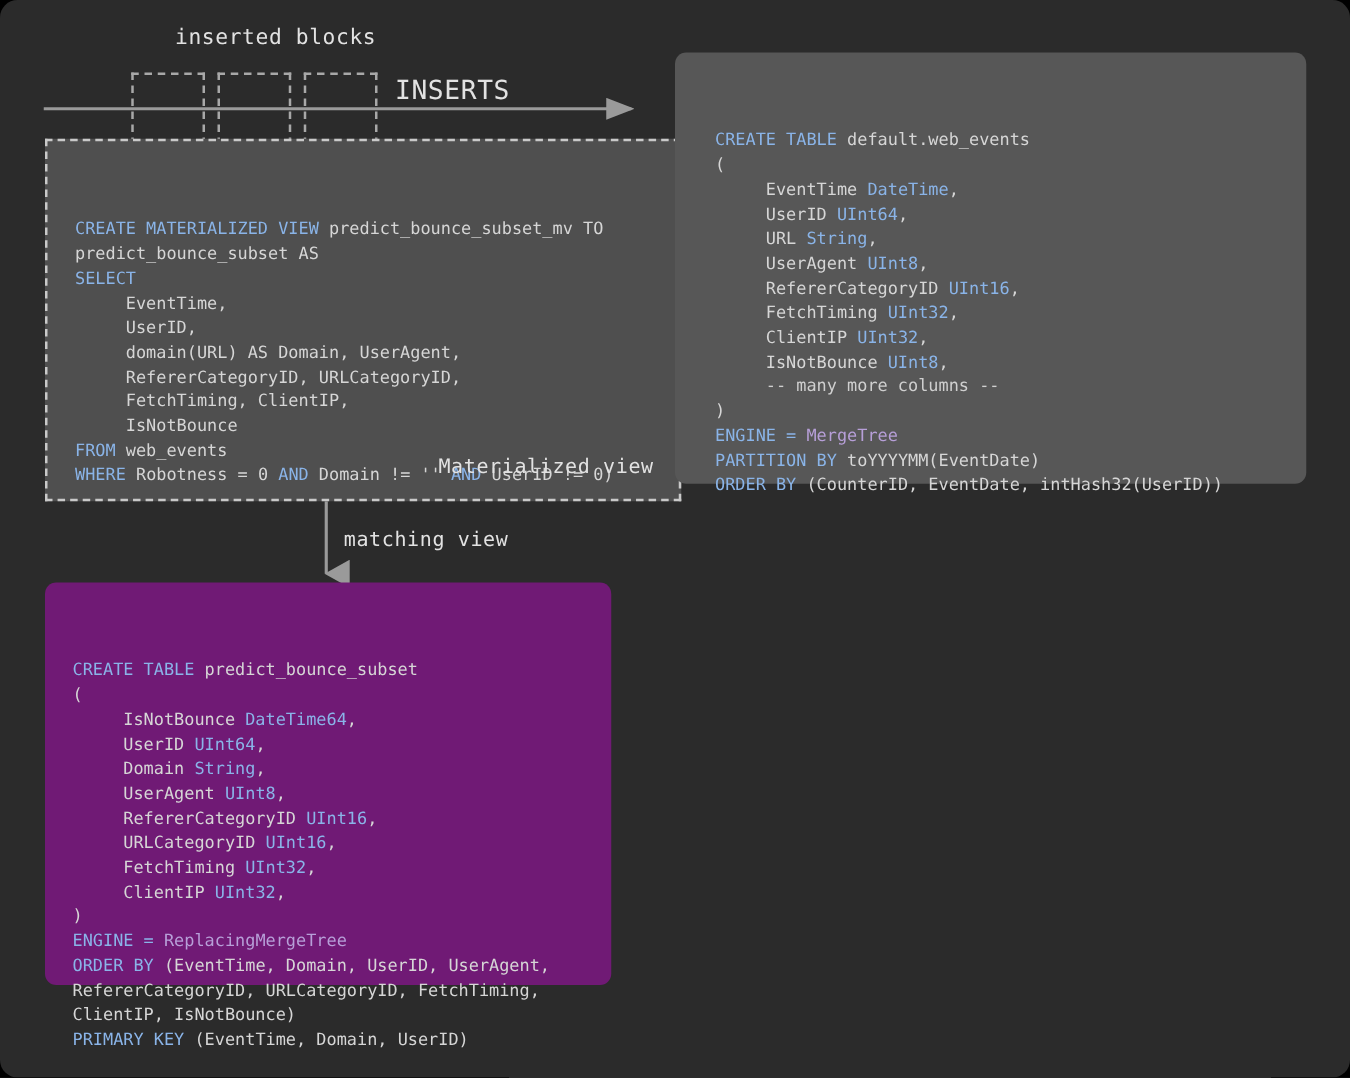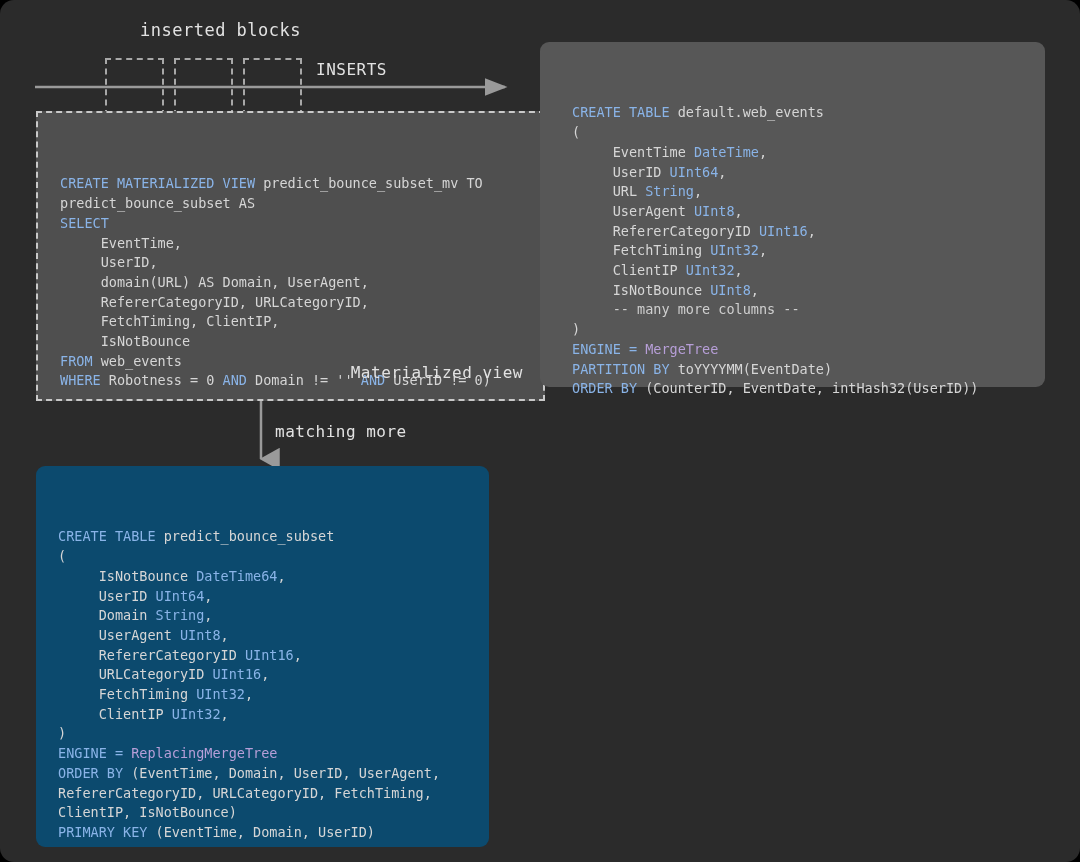--- a/index.html
+++ b/index.html
@@ -33,21 +33,21 @@
     font-family: "DejaVu Sans Mono", monospace;
     white-space: pre;
   }
   #inserted-blocks-label {
     left: 140px; top: 20px;
     font-size: 17px;
     letter-spacing: 0.5px;
   }
   #inserts-label {
     left: 316px; top: 60px;
-    font-size: 16px;
+    font-size: 21px;
     letter-spacing: 0.5px;
   }
   #matching-rows-label {
     left: 275px; top: 422px;
     font-size: 16px;
     letter-spacing: 0.5px;
   }
   #mv-caption {
     position: absolute;
     right: 20px; bottom: 16px;
@@ -91,22 +91,22 @@
   }
   #web-events-panel {
     left: 540px; top: 42px;
     width: 505px; height: 345px;
     background: #575757;
     border-radius: 9px;
     padding: 22px 18px 14px 32px;
   }
   #subset-panel {
     left: 36px; top: 466px;
-    width: 453px; height: 381px;
-    background: #0c4a6e;
+    width: 453px; height: 322px;
+    background: #701a75;
     border-radius: 9px;
     padding: 22px 18px 14px 22px;
   }
   .code-line { display: block; min-height: 19.7px; }
 </style>
 </head>
 <body>
 
 <div id="canvas">
 
@@ -132,21 +132,21 @@
 
   <svg style="position:absolute;left:0;top:395;width:1080px;height:80px" viewBox="0 0 1080 80">
     <line x1="261" y1="6" x2="261" y2="64" stroke="#9a9a9a" stroke-width="2.5" marker-end="url(#arrowhead-down2)"></line>
     <defs>
       <marker id="arrowhead-down2" markerWidth="9" markerHeight="8" refX="4.5" refY="7.5" orient="auto">
         <polygon points="0 0, 9 0, 4.5 8" fill="#9a9a9a"></polygon>
       </marker>
     </defs>
   </svg>
 
-  <div class="label" id="matching-rows-label">matching more</div>
+  <div class="label" id="matching-rows-label">matching view</div>
 
   <div class="panel" id="mv-panel">
     <div><div class="code-line"><span class="kw">CREATE MATERIALIZED VIEW </span><span class="plain">predict_bounce_subset_mv TO</span></div><div class="code-line"><span class="plain">predict_bounce_subset AS</span></div><div class="code-line"><span class="kw">SELECT</span></div><div class="code-line"><span class="plain">     EventTime,</span></div><div class="code-line"><span class="plain">     UserID,</span></div><div class="code-line"><span class="plain">     domain(URL) AS Domain, UserAgent,</span></div><div class="code-line"><span class="plain">     RefererCategoryID, URLCategoryID,</span></div><div class="code-line"><span class="plain">     FetchTiming, ClientIP,</span></div><div class="code-line"><span class="plain">     IsNotBounce</span></div><div class="code-line"><span class="kw">FROM </span><span class="plain">web_events</span></div><div class="code-line"><span class="kw">WHERE </span><span class="plain">Robotness = 0 </span><span class="kw">AND </span><span class="plain">Domain != '' </span><span class="kw">AND </span><span class="plain">UserID != 0)</span></div></div>
     <div id="mv-caption">Materialized view</div>
   </div>
 
   <div class="panel" id="web-events-panel">
     <div><div class="code-line"><span class="kw">CREATE TABLE </span><span class="plain">default.web_events</span></div><div class="code-line"><span class="plain">(</span></div><div class="code-line"><span class="plain">     EventTime </span><span class="kw">DateTime</span><span class="plain">,</span></div><div class="code-line"><span class="plain">     UserID </span><span class="kw">UInt64</span><span class="plain">,</span></div><div class="code-line"><span class="plain">     URL </span><span class="kw">String</span><span class="plain">,</span></div><div class="code-line"><span class="plain">     UserAgent </span><span class="kw">UInt8</span><span class="plain">,</span></div><div class="code-line"><span class="plain">     RefererCategoryID </span><span class="kw">UInt16</span><span class="plain">,</span></div><div class="code-line"><span class="plain">     FetchTiming </span><span class="kw">UInt32</span><span class="plain">,</span></div><div class="code-line"><span class="plain">     ClientIP </span><span class="kw">UInt32</span><span class="plain">,</span></div><div class="code-line"><span class="plain">     IsNotBounce </span><span class="kw">UInt8</span><span class="plain">,</span></div><div class="code-line"><span class="cmt">     -- many more columns --</span></div><div class="code-line"><span class="plain">)</span></div><div class="code-line"><span class="kw">ENGINE = </span><span class="eng">MergeTree</span></div><div class="code-line"><span class="kw">PARTITION BY </span><span class="plain">toYYYYMM(EventDate)</span></div><div class="code-line"><span class="kw">ORDER BY </span><span class="plain">(CounterID, EventDate, intHash32(UserID))</span></div></div>
   </div>
 

